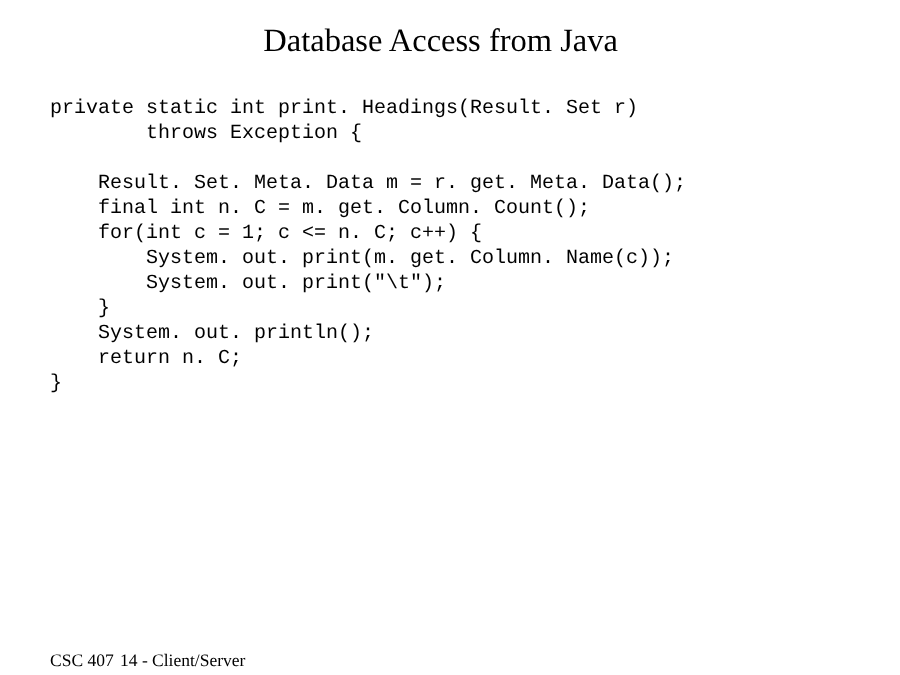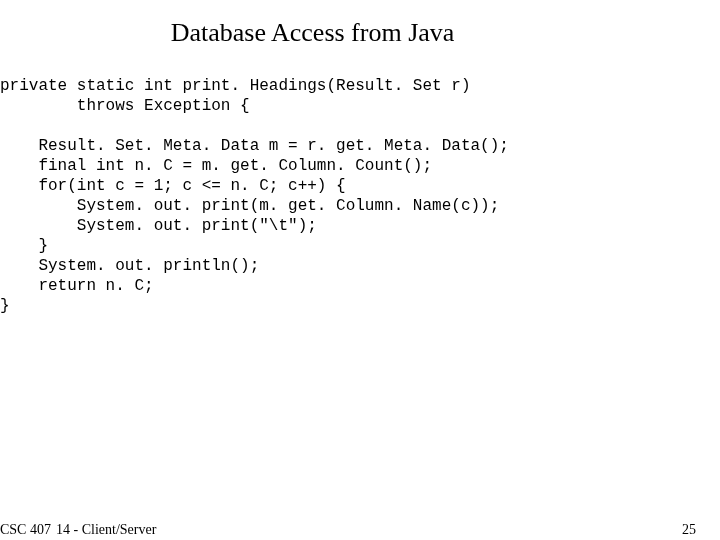--- a/index.html
+++ b/index.html
@@ -11,20 +11,21 @@
     background: #fff;
     color: #000;
     position: relative;
     box-sizing: border-box;
   }
   .slide {
     width: 625px;
     height: 540px;
     position: relative;
     box-sizing: border-box;
+    margin-left: 40px;
   }
   .title {
     text-align: center;
     font-size: 26px;
     padding-top: 18px;
     padding-bottom: 28px;
   }
   .codeblock {
     font-family: "Courier New", Courier, monospace;
     font-size: 16px;

